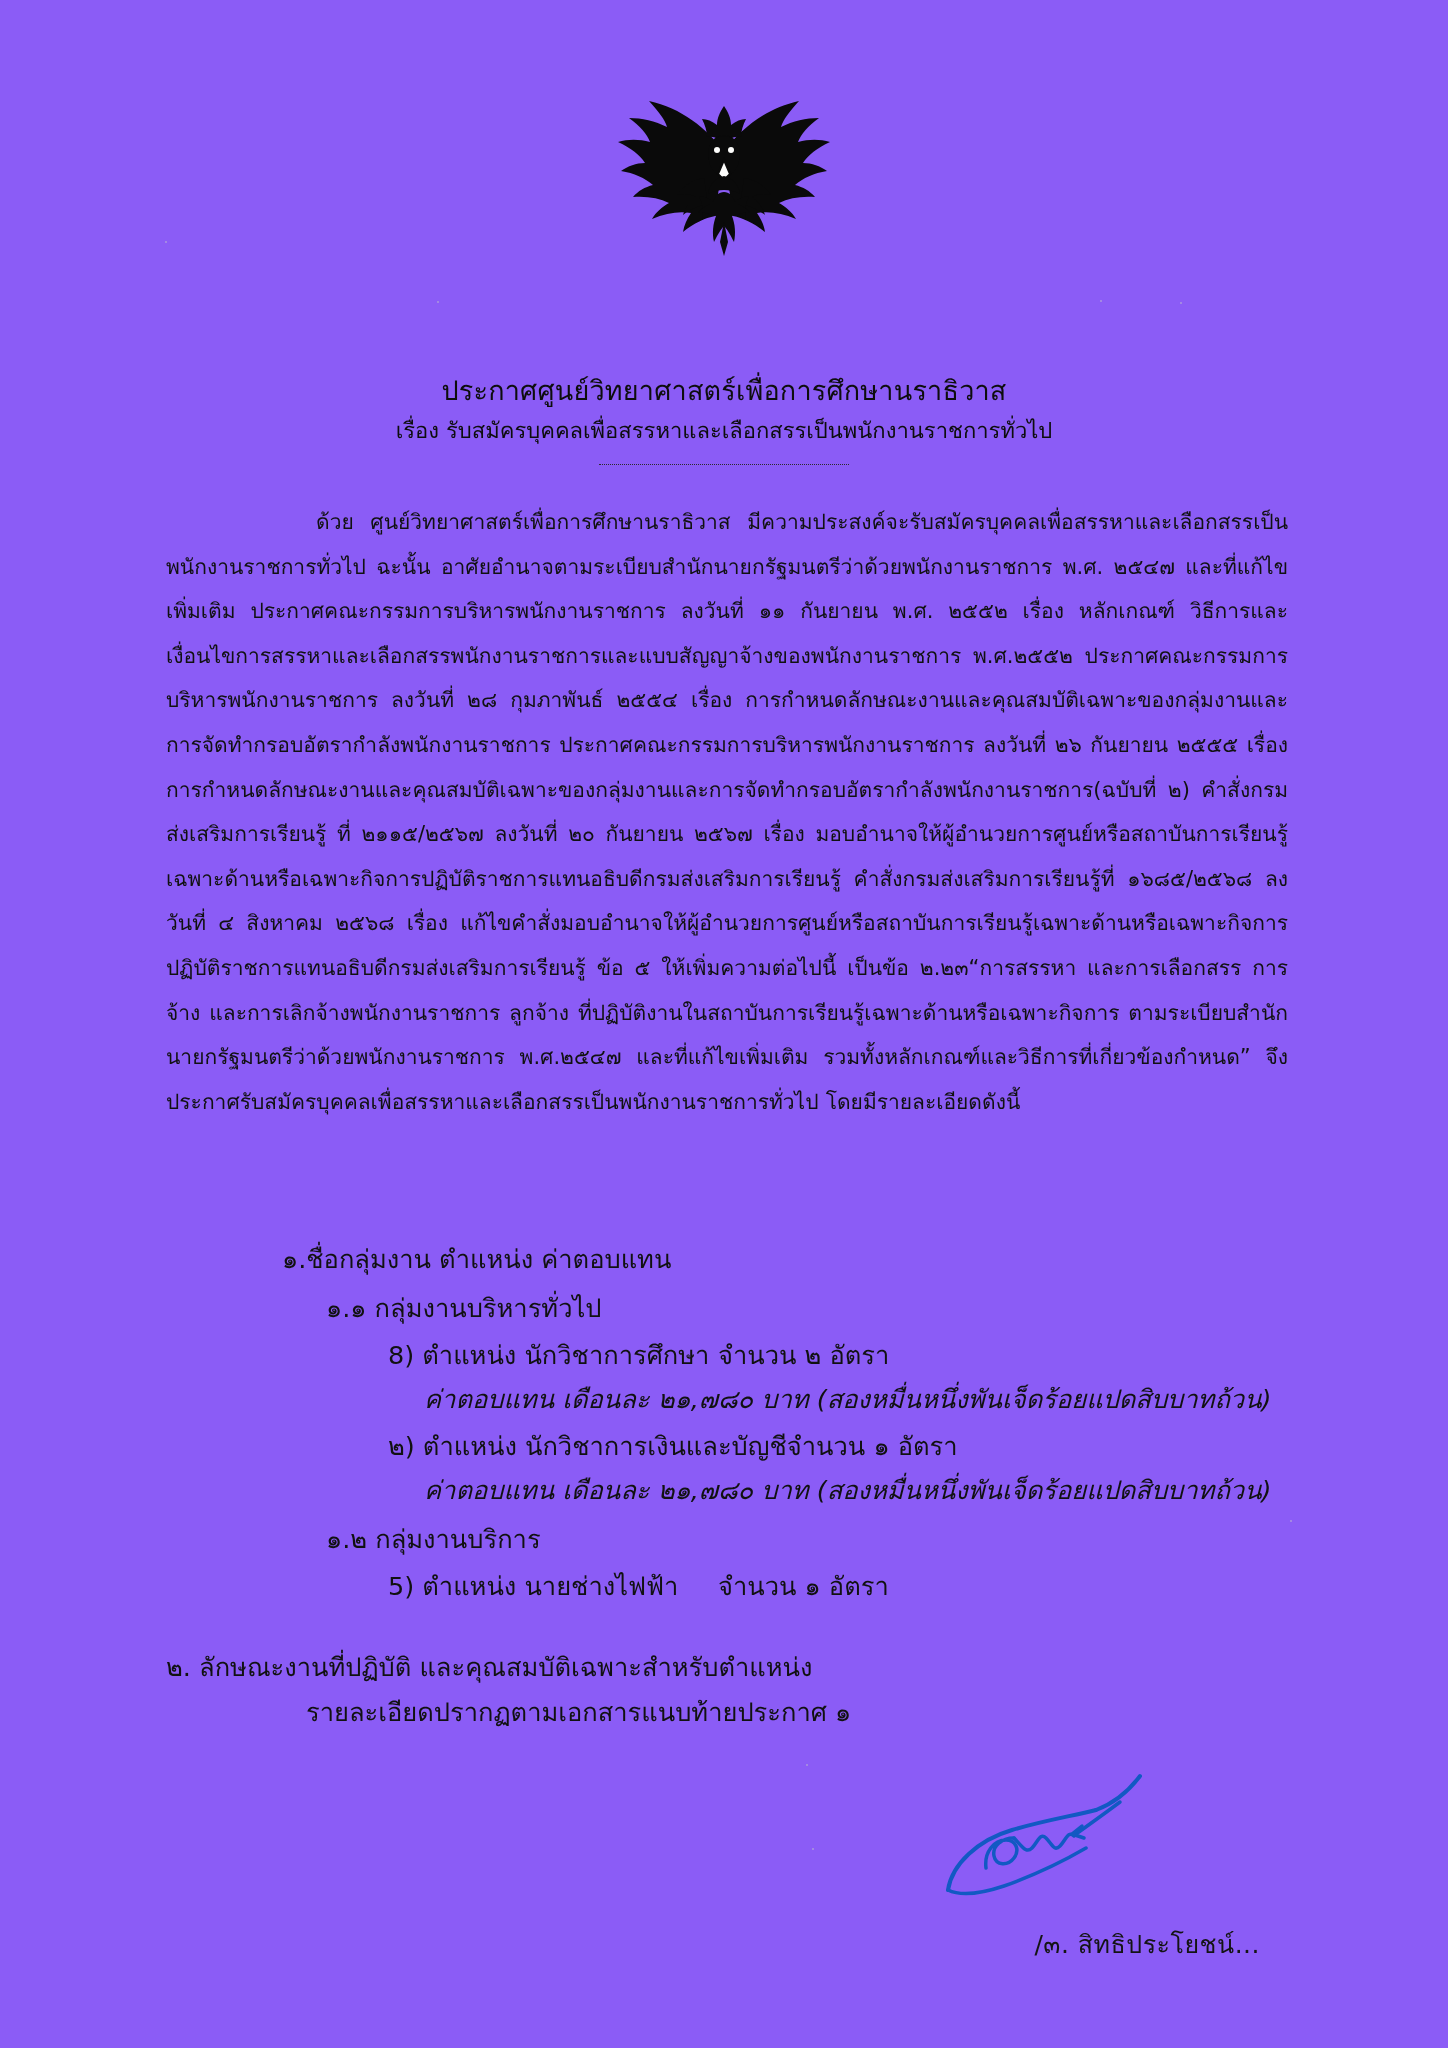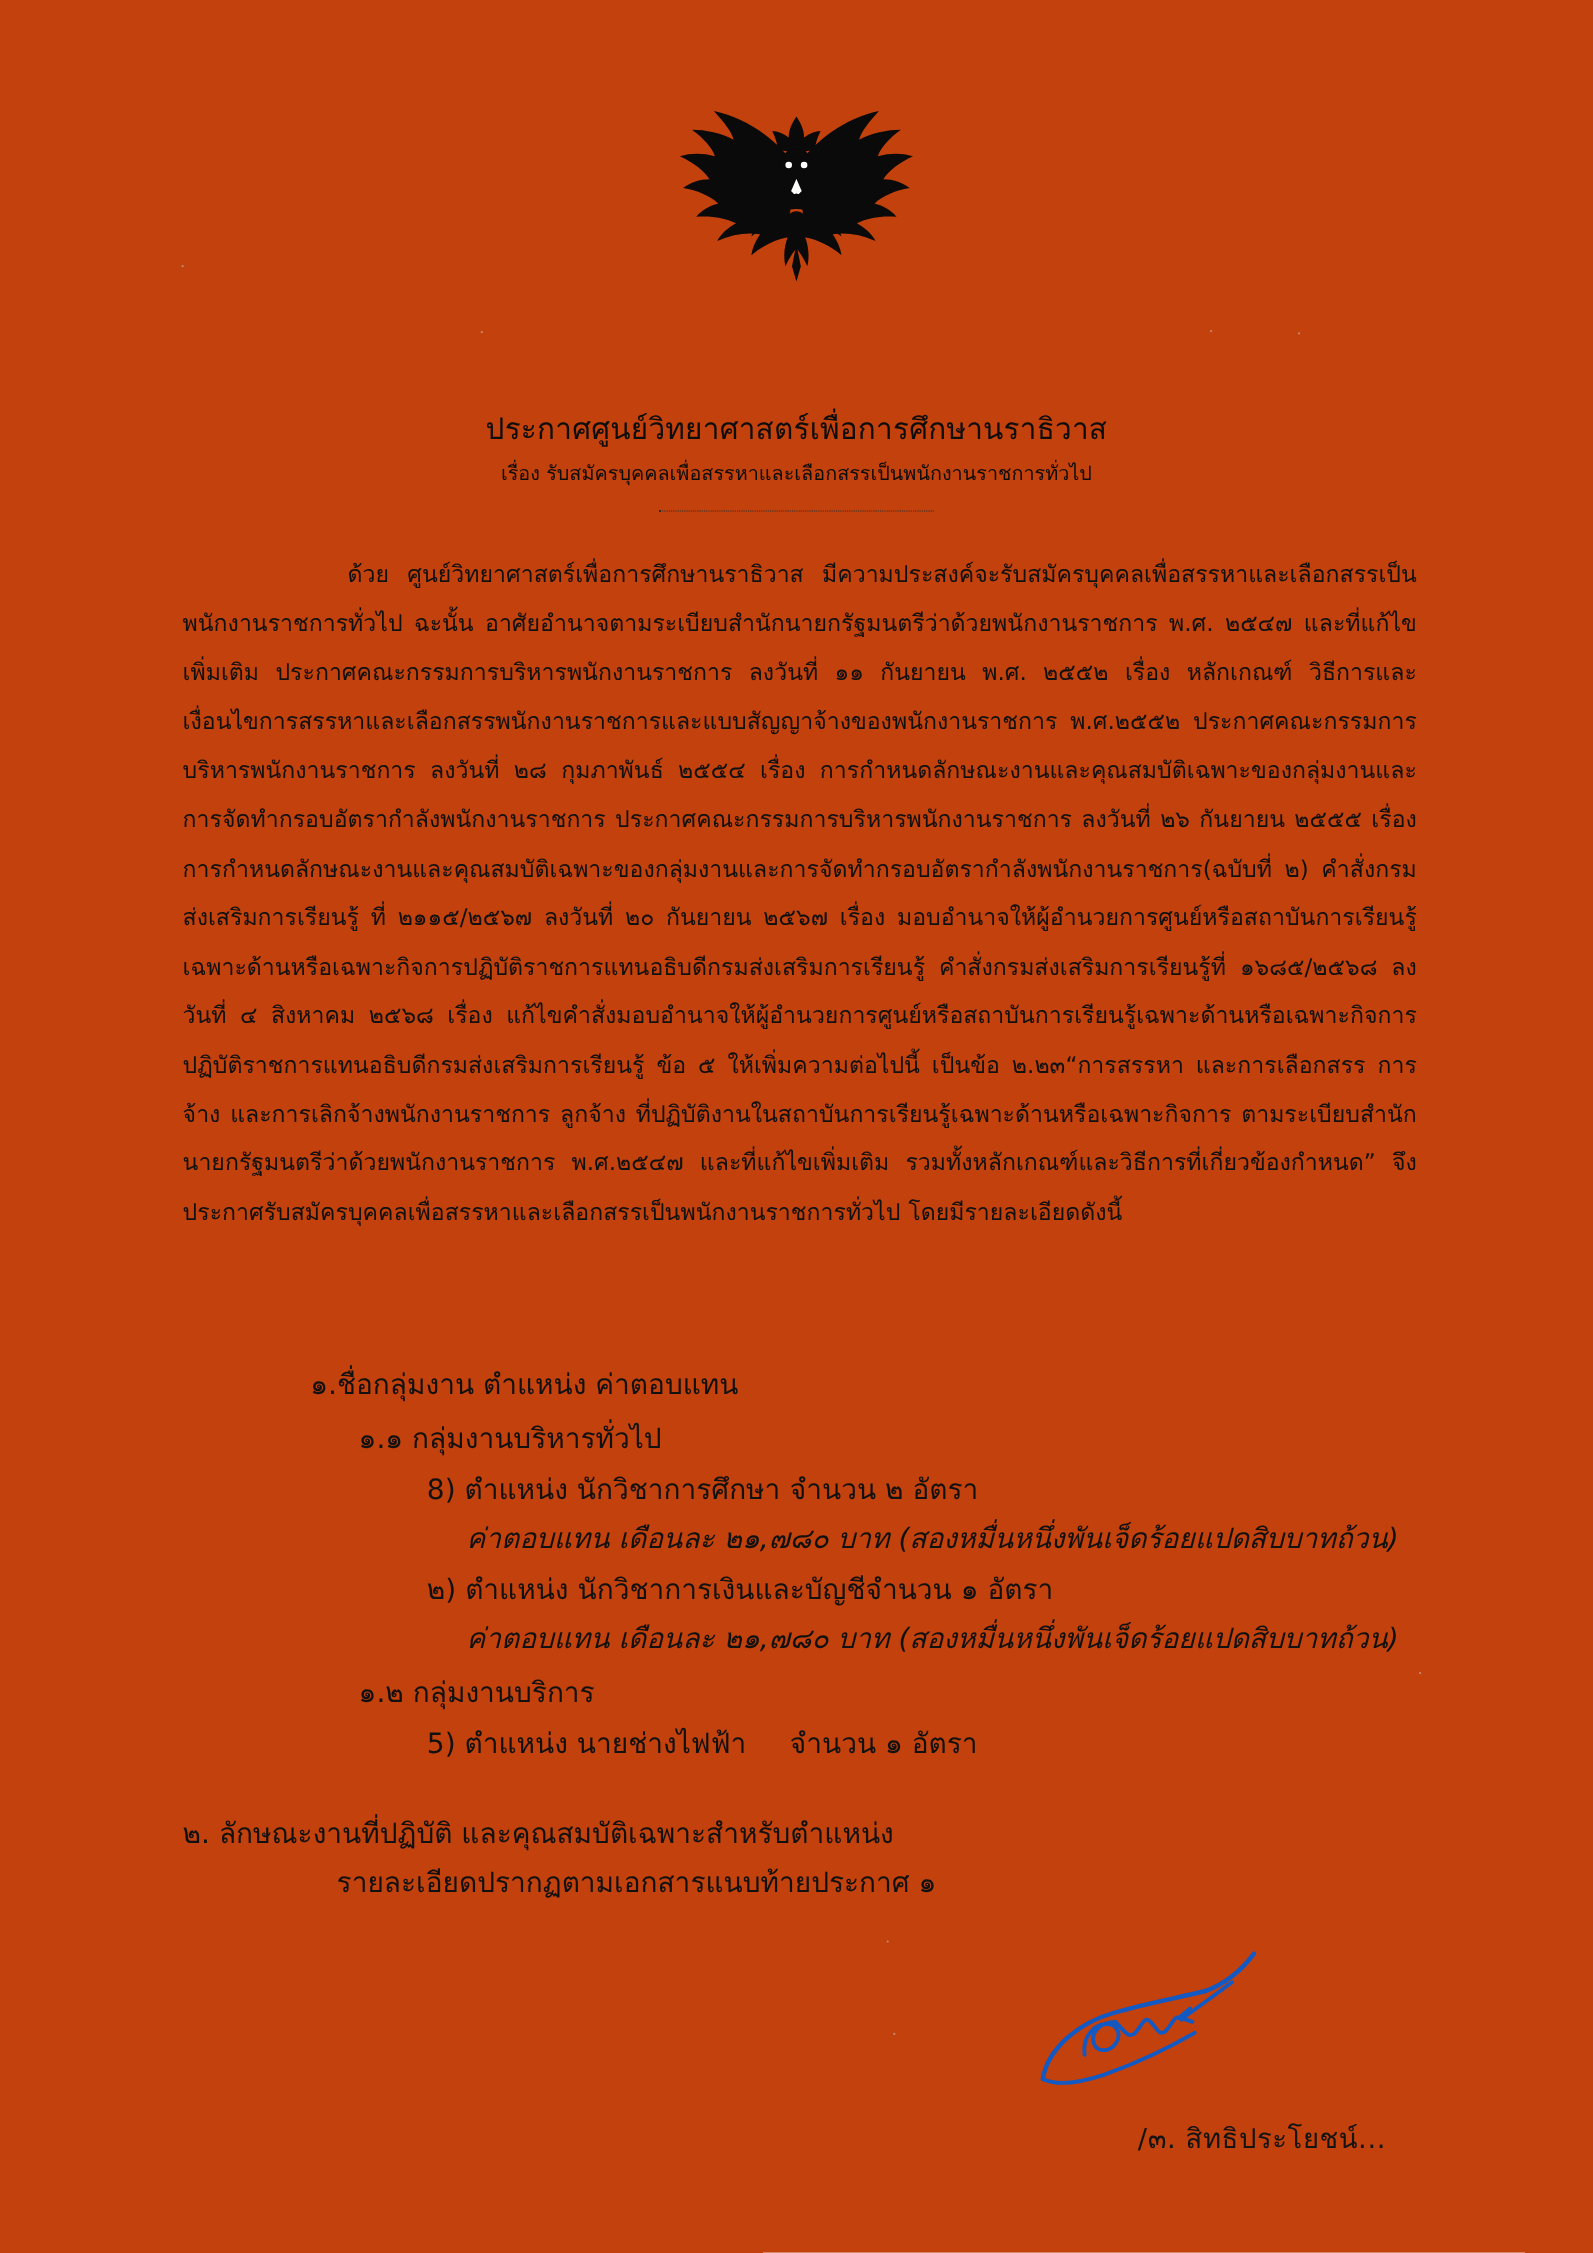--- a/index.html
+++ b/index.html
@@ -10,21 +10,21 @@
   }
   body {
     font-family: "DejaVu Sans", "Liberation Sans", sans-serif;
     color: #101010;
   }
   .page {
     position: relative;
     width: 1448px;
     height: 2048px;
     margin: 0 auto;
-    background: #c2410c;
+    background: #8b5cf6;
     overflow: hidden;
     box-sizing: border-box;
   }
 
   
   .emblem-wrap {
     position: absolute;
     top: 92px;
     left: 0;
     right: 0;
@@ -44,21 +44,21 @@
     text-align: center;
   }
   .doc-title {
     font-size: 27px;
     line-height: 38px;
     letter-spacing: 0.2px;
     color: #0d0d0d;
     white-space: nowrap;
   }
   .doc-subtitle {
-    font-size: 18px;
+    font-size: 22px;
     line-height: 38px;
     margin-top: 2px;
     color: #0d0d0d;
     white-space: nowrap;
   }
   .rule {
     margin: 14px auto 0 auto;
     width: 250px;
     border-top: 1px dotted #2b2b2b;
     height: 0;

